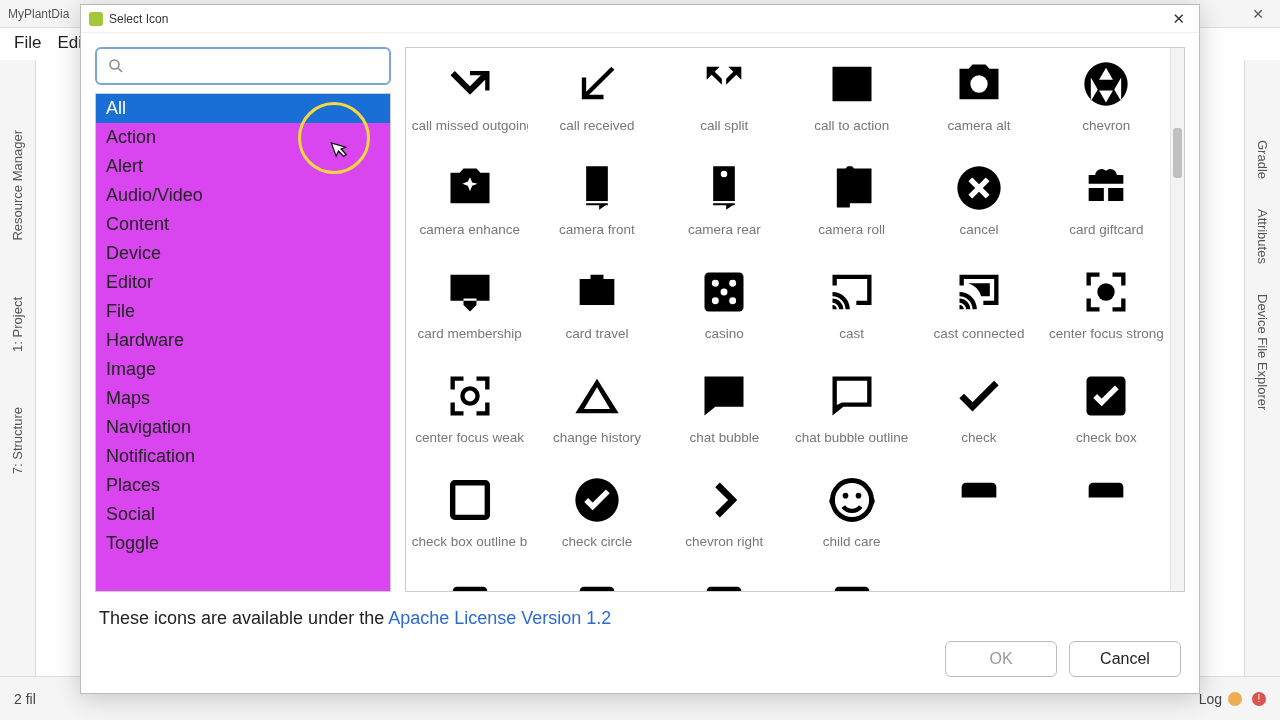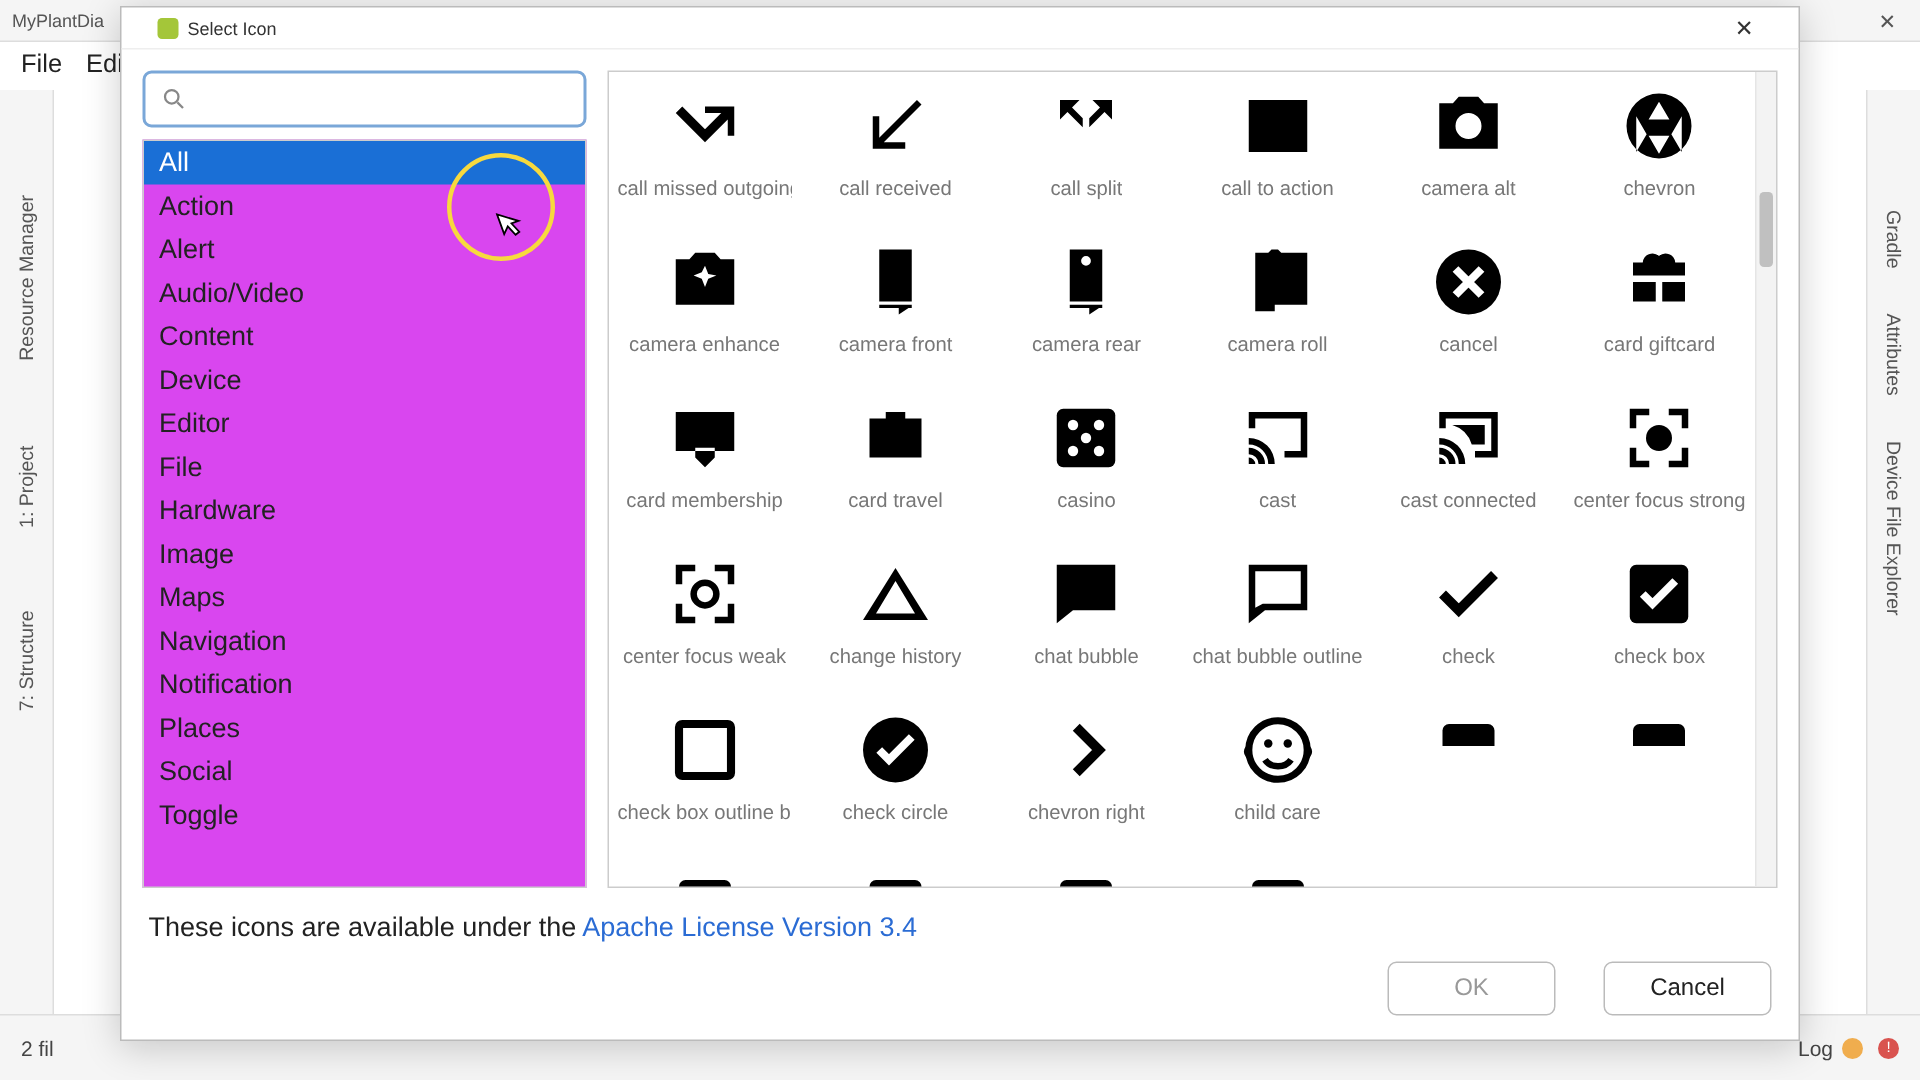--- a/index.html
+++ b/index.html
@@ -19,21 +19,21 @@
 .bg-bottom .spacer { flex:1; }
 .bg-bottom .err { width:14px; height:14px; border-radius:50%; background:#d9534f; color:#fff; font-size:10px; display:flex; align-items:center; justify-content:center; margin-left:10px;}
 .bg-bottom .warn { width:14px; height:14px; border-radius:50%; background:#f0ad4e; color:#fff; font-size:10px; display:flex; align-items:center; justify-content:center; margin-left:6px;}
 
 
 .dialog {
   position: absolute; left: 80px; top: 4px; width: 1120px; height: 690px;
   background: #fff; border: 1px solid #bbb; box-shadow: 0 4px 24px rgba(0,0,0,0.2);
   display: flex; flex-direction: column;
 }
-.dlg-titlebar { height: 28px; display: flex; align-items: center; padding: 0 24px; font-size: 12px; color: #333; border-bottom: 1px solid #eee; }
+.dlg-titlebar { height: 28px; display: flex; align-items: center; padding: 0 8px; font-size: 12px; color: #333; border-bottom: 1px solid #eee; }
 .dlg-titlebar .andico { width: 14px; height: 14px; background: #a4c639; border-radius: 3px; margin-right: 6px; }
 .dlg-close { margin-left: auto; font-size: 15px; color: #333; padding: 0 6px; cursor: default; }
 
 .dlg-body { flex: 1; display: flex; padding: 14px 14px 6px 14px; gap: 14px; overflow: hidden; }
 
 
 .left-col { width: 296px; display: flex; flex-direction: column; position: relative; }
 .searchbox {
   height: 38px; border: 2px solid #7aa7d8; border-radius: 6px;
   display: flex; align-items: center; padding: 0 10px; background: #fff;
@@ -67,21 +67,21 @@
 .icon-cell { display: flex; flex-direction: column; align-items: center; justify-content: flex-start; padding-top:4px; cursor: default; }
 .icon-cell .glyph { width: 60px; height: 60px; display: flex; align-items: center; justify-content: center; color: #000; }
 .icon-cell .glyph svg { width: 52px; height: 52px; }
 .icon-cell .label { font-size: 13.5px; color: #777; margin-top: 4px; max-width: 116px; white-space: nowrap; overflow: hidden; text-overflow: clip; }
 .grid-scroll { width: 14px; background: #f3f3f3; border-left: 1px solid #e5e5e5; position: relative; }
 .grid-scroll .thumb { position: absolute; left:2px; right:2px; top: 80px; height: 50px; background: #c0c0c0; border-radius: 3px; }
 
 
 .license-row { padding: 10px 18px 6px 18px; font-size: 18px; color: #222; }
 .license-row a { color: #2b6cd4; text-decoration: none; }
-.btn-row { display: flex; justify-content: flex-end; gap: 32px; padding: 6px 18px 16px 18px; }
+.btn-row { display: flex; justify-content: flex-end; gap: 12px; padding: 6px 18px 16px 18px; }
 .btn {
   min-width: 112px; height: 36px; border: 1px solid #bbb; border-radius: 6px;
   background: #fff; font-size: 16px; color: #222; display: flex; align-items: center; justify-content: center;
   cursor: default;
 }
 .btn.disabled { color: #999; }
 
 .partial-row .glyph svg { clip-path: inset(0 0 55% 0); }
 </style>
 </head>
@@ -425,21 +425,21 @@
             </div>
           </div>
         </div>
       <div class="grid-scroll">
         <div class="thumb"></div>
       </div>
     </div>
   </div>
 
   <div class="license-row">
-    <span>These icons are available under the </span><a href="#">Apache License Version 3.4</a>
+    <span>These icons are available under the </span><a href="#">Apache License Version 1.2</a>
   </div>
 
   <div class="btn-row">
     <div class="btn disabled">OK</div>
     <div class="btn">Cancel</div>
   </div>
 </div>
 
 <svg width="0" height="0" style="position:absolute">
 <defs>

